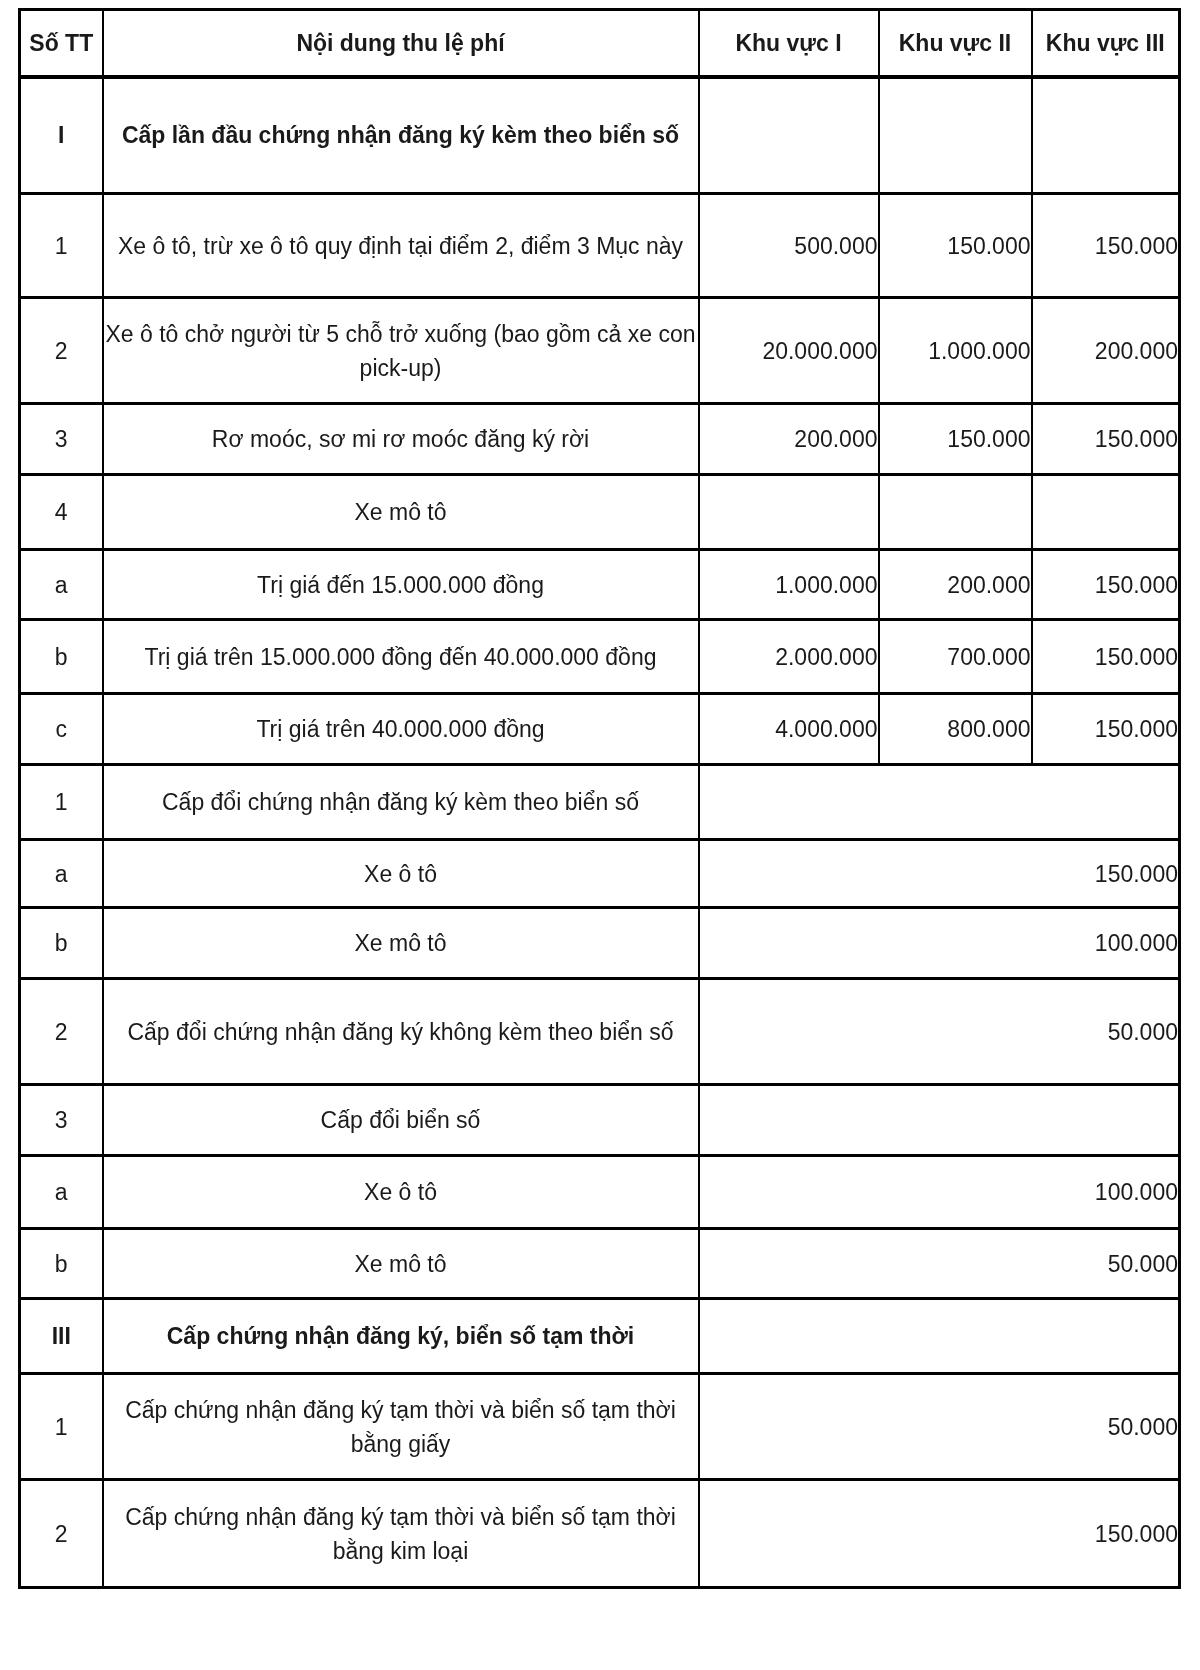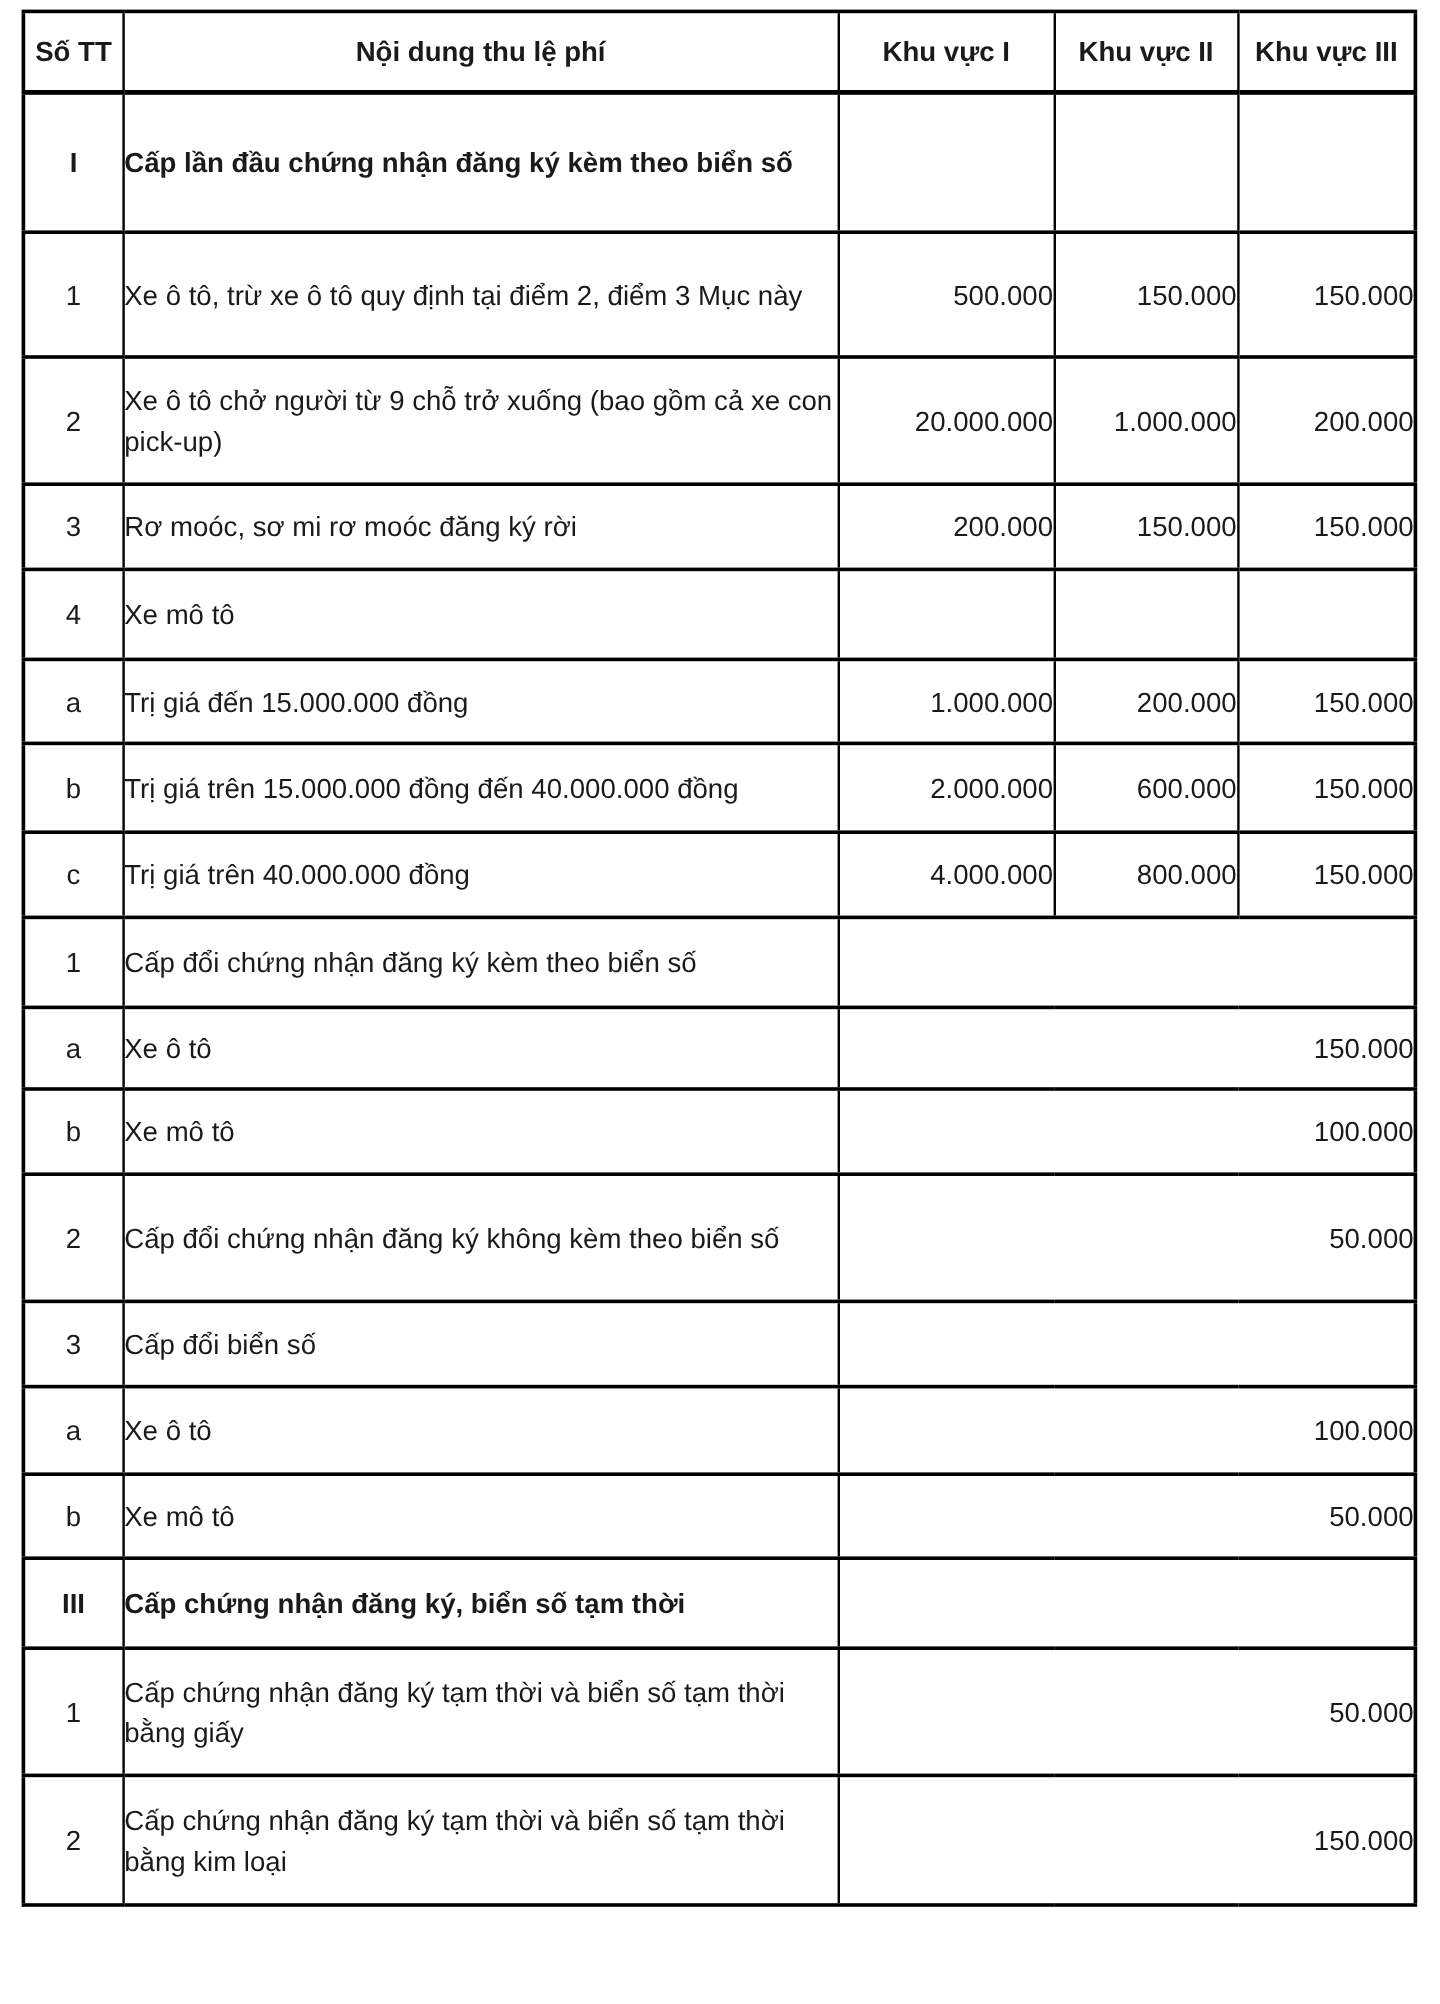--- a/index.html
+++ b/index.html
@@ -33,21 +33,21 @@
     overflow: hidden;
     padding: 0;
   }
   .fee-table thead th {
     border-bottom-width: 4px;
     font-weight: bold;
     text-align: center;
     padding: 2px;
   }
   .no-cell   { text-align: center; }
-  .label-cell{ text-align: left; padding: 3px 2px 3px 4px; }
+  .label-cell{ text-align: center; padding: 3px 2px 3px 4px; }
   .val-cell  { text-align: right; }
   tr.bold td { font-weight: bold; }
 </style>
 </head>
 <body>
 
 <div class="table-wrap">
   <table class="fee-table">
     <colgroup>
       <col style="width:83px">
@@ -75,21 +75,21 @@
         </tr>
         <tr style="height: 104px;">
           <td class="no-cell">1</td>
           <td class="label-cell">Xe ô tô, trừ xe ô tô quy định tại điểm 2, điểm 3 Mục này</td>
           <td class="val-cell">500.000</td>
           <td class="val-cell">150.000</td>
           <td class="val-cell">150.000</td>
         </tr>
         <tr style="height: 106px;">
           <td class="no-cell">2</td>
-          <td class="label-cell">Xe ô tô chở người từ 9 chỗ trở xuống (bao gồm cả xe con pick-up)</td>
+          <td class="label-cell">Xe ô tô chở người từ 5 chỗ trở xuống (bao gồm cả xe con pick-up)</td>
           <td class="val-cell">20.000.000</td>
           <td class="val-cell">1.000.000</td>
           <td class="val-cell">200.000</td>
         </tr>
         <tr style="height: 71px;">
           <td class="no-cell">3</td>
           <td class="label-cell">Rơ moóc, sơ mi rơ moóc đăng ký rời</td>
           <td class="val-cell">200.000</td>
           <td class="val-cell">150.000</td>
           <td class="val-cell">150.000</td>
@@ -105,21 +105,21 @@
           <td class="no-cell">a</td>
           <td class="label-cell">Trị giá đến 15.000.000 đồng</td>
           <td class="val-cell">1.000.000</td>
           <td class="val-cell">200.000</td>
           <td class="val-cell">150.000</td>
         </tr>
         <tr style="height: 74px;">
           <td class="no-cell">b</td>
           <td class="label-cell">Trị giá trên 15.000.000 đồng đến 40.000.000 đồng</td>
           <td class="val-cell">2.000.000</td>
-          <td class="val-cell">600.000</td>
+          <td class="val-cell">700.000</td>
           <td class="val-cell">150.000</td>
         </tr>
         <tr style="height: 71px;">
           <td class="no-cell">c</td>
           <td class="label-cell">Trị giá trên 40.000.000 đồng</td>
           <td class="val-cell">4.000.000</td>
           <td class="val-cell">800.000</td>
           <td class="val-cell">150.000</td>
         </tr>
         <tr style="height: 75px;">

